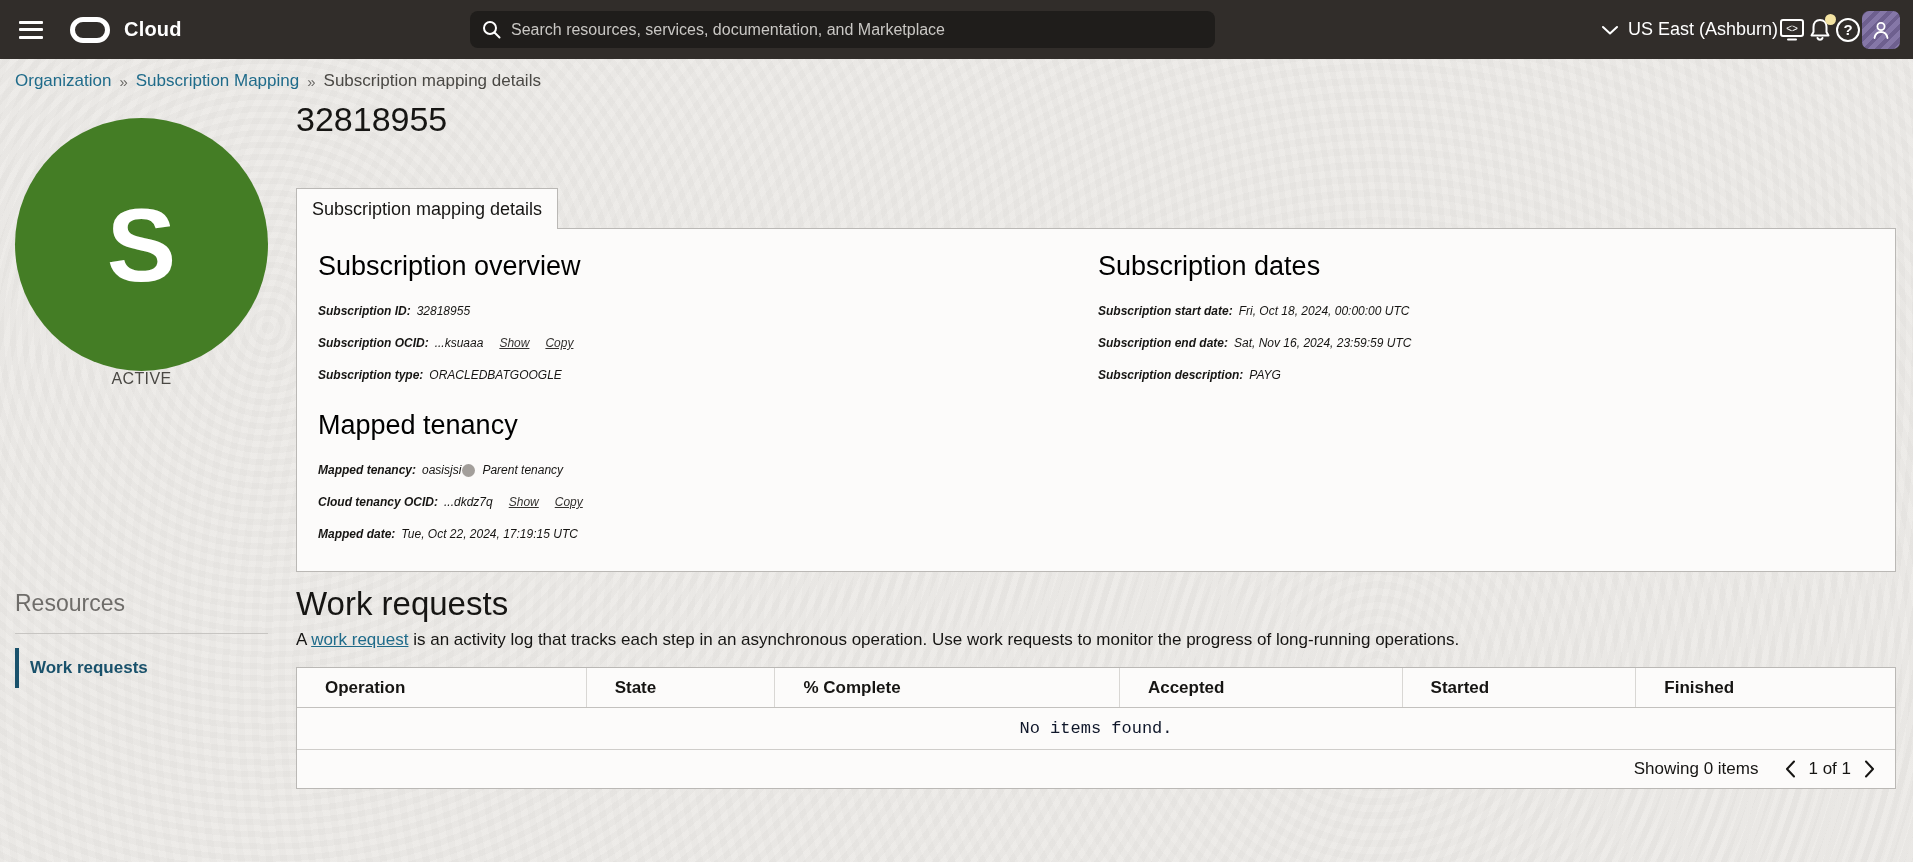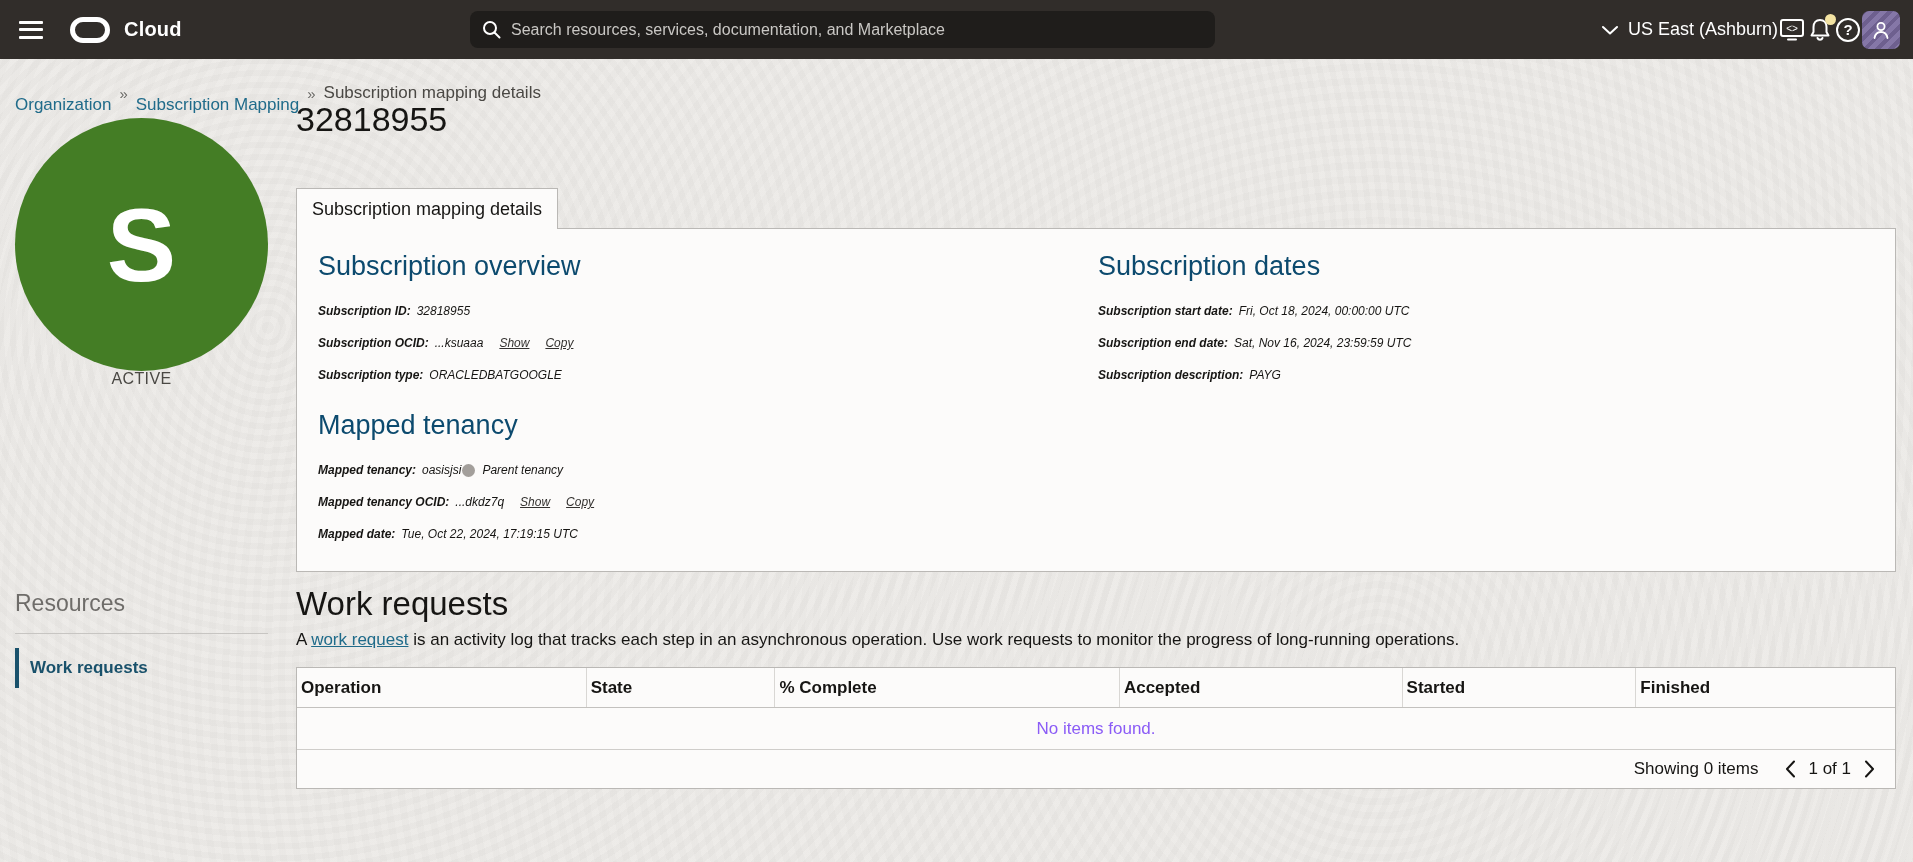--- a/index.html
+++ b/index.html
@@ -46,21 +46,21 @@
   .help-circle { width:24px; height:24px; border:2px solid #fff; border-radius:50%; color:#fff;
     font-size:15px; font-weight:700; display:flex; align-items:center; justify-content:center; }
   .user-avatar {
     width:38px; height:38px; border-radius:7px; overflow:hidden; cursor:pointer;
     background:var(--avatar_purple,#8577a7);
     background-image:repeating-linear-gradient(135deg, rgba(40,25,70,.25) 0 4px, rgba(0,0,0,0) 4px 9px);
     display:flex; align-items:center; justify-content:center;
   }
   
   .breadcrumb { position:absolute; left:15px; top:71px; font-size:17px; display:flex; align-items:center; gap:8px; }
-  .crumb-link { color:var(--link,#1f6b8a); text-decoration:none; cursor:pointer;margin-top:24px; }
+  .crumb-link { color:var(--link,#1f6b8a); text-decoration:none; cursor:pointer; }
   .crumb-sep { color:#6b6a67; font-size:15px; }
   .crumb-current { color:#4a4844; }
   
   .page-title { position:absolute; left:296px; top:100px; font-size:34px; font-weight:400; color:#161513; }
   .entity-avatar {
     position:absolute; left:15px; top:118px; width:253px; height:253px; border-radius:50%;
     background:var(--avatar_green,#447d25); display:flex; align-items:center; justify-content:center;
   }
   .entity-avatar .letter { color:#fff; font-size:104px; font-weight:700; line-height:1; }
   .status-label { position:absolute; left:15px; top:370px; width:253px; text-align:center;
@@ -69,21 +69,21 @@
   .tab {
     position:absolute; left:296px; top:188px; width:262px; height:41px; z-index:2;
     background:#fcfbfa; border:1px solid #bab8b5; border-bottom:none;
     display:flex; align-items:center; justify-content:center; font-size:18px; cursor:pointer;
   }
   .details-card {
     position:absolute; left:296px; top:228px; width:1600px; height:344px;
     background:#fcfbfa; border:1px solid #bab8b5; padding:14px 21px; z-index:1;
   }
   .card-col-right { position:absolute; left:801px; top:14px; width:760px; }
-  .section-h { font-size:27px; font-weight:400; color:#0c4a6e; margin:8px 0 20px 0; }
+  .section-h { font-size:27px; font-weight:400; color:#000000; margin:8px 0 20px 0; }
   .field-row { font-size:12px; margin-bottom:14px; line-height:18px; display:flex; align-items:center; flex-wrap:wrap;font-style:italic; }
   .field-row b { font-weight:700; }
   .field-row .val { margin-left:6px; }
   .inline-link { color:#33312f; text-decoration:underline; cursor:pointer; margin-left:16px; }
   .gray-dot { display:inline-block; width:13px; height:13px; border-radius:50%; background:#a39f9b; margin:0 7px 0 1px; }
   .mt-heading { margin-top:26px; }
   
   .resources-title { position:absolute; left:15px; top:590px; font-size:23px; font-weight:400; color:#6e6c69; }
   .resources-divider { position:absolute; left:15px; top:633px; width:253px; height:1px; background:#c7c5c2; }
   .resource-item {
@@ -98,25 +98,25 @@
   .wr-desc a { color:var(--link,#1f6b8a); text-decoration:underline; cursor:pointer; }
   .wr-table {
     position:absolute; left:296px; top:667px; width:1600px;
     background:#fcfbfa; border:1px solid #bab8b5;
   }
   .wr-thead {
     display:grid; grid-template-columns:18.125% 11.8125% 21.5625% 17.6875% 14.625% 16.1875%;
     border-bottom:1px solid #c3c1be; height:40px;
   }
   .wr-th {
-    display:flex; align-items:center; padding-left:4px;
+    display:flex; align-items:center; padding-left:28px;
     font-size:17px; font-weight:700; border-right:1px solid #d9d7d4; cursor:pointer;
   }
   .wr-th:last-child { border-right:none; }
-  .wr-empty { height:41px; display:flex; align-items:center; justify-content:center; font-size:17px; color:#8b5cf6; }
+  .wr-empty { height:41px; display:flex; align-items:center; justify-content:center; font-size:17px; color:#0f172a;font-family:Liberation Mono, monospace; }
   .wr-footer {
     height:39px; border-top:1px solid #cfcdca;
     display:flex; align-items:center; justify-content:flex-end; gap:8px; padding-right:16px; font-size:17px;
   }
   .wr-footer .showing { margin-right:14px; }
   .pg-btn { width:20px; height:20px; display:flex; align-items:center; justify-content:center; cursor:pointer; }
 </style>
 </head>
 <body>
 
@@ -209,21 +209,21 @@
 
       <div class="section-h mt-heading">Mapped tenancy</div>
 
       <div class="field-row">
         <b>Mapped tenancy:</b>
         <span class="val">oasisjsi</span>
         <span class="gray-dot"></span>
         <span>Parent tenancy</span>
       </div>
       <div class="field-row">
-        <b>Mapped tenancy OCID:</b>
+        <b>Cloud tenancy OCID:</b>
         <span class="val">...dkdz7q</span>
         <span class="inline-link">Show</span>
         <span class="inline-link">Copy</span>
       </div>
       <div class="field-row">
         <b>Mapped date:</b>
         <span class="val">Tue, Oct 22, 2024, 17:19:15 UTC</span>
       </div>
     </div>
 

